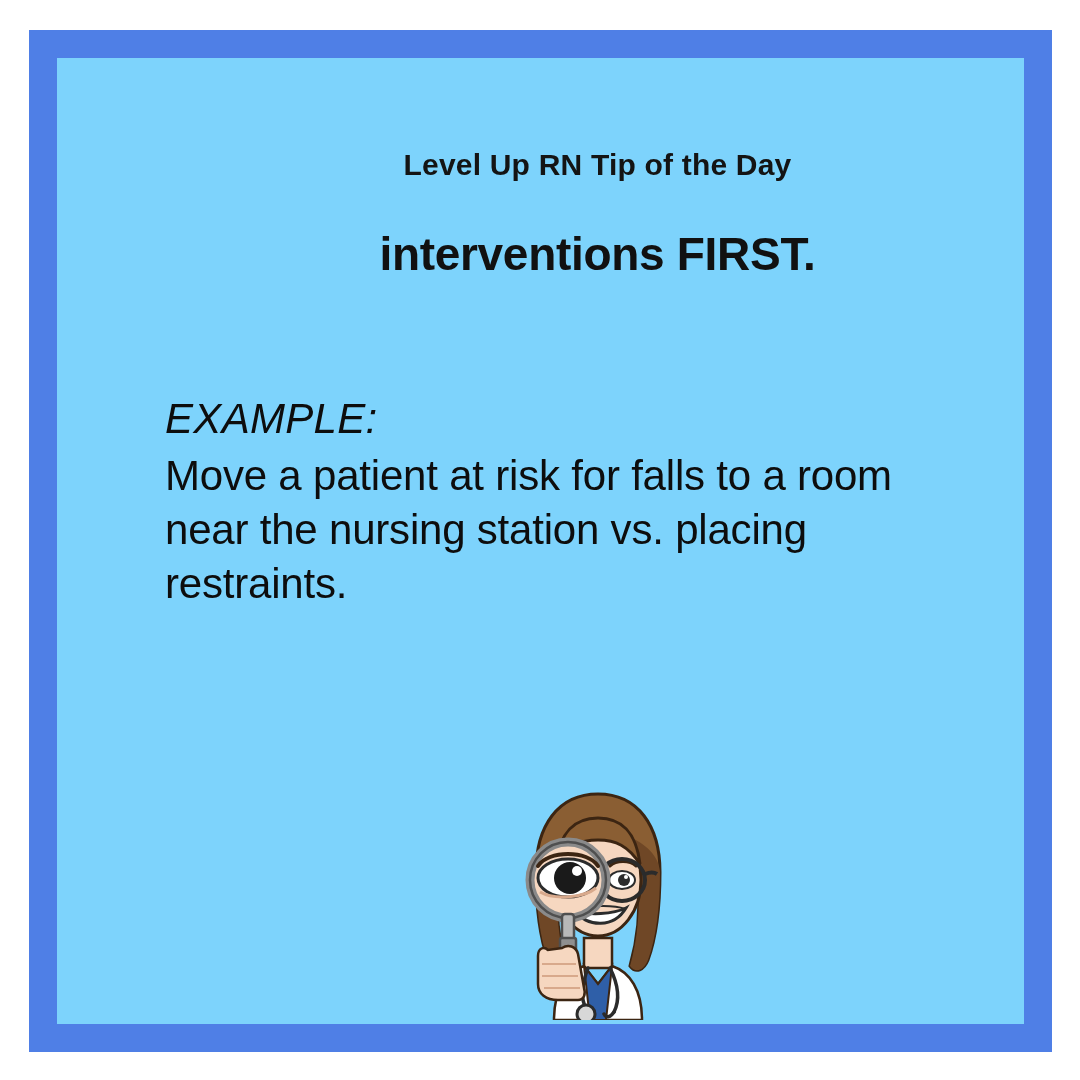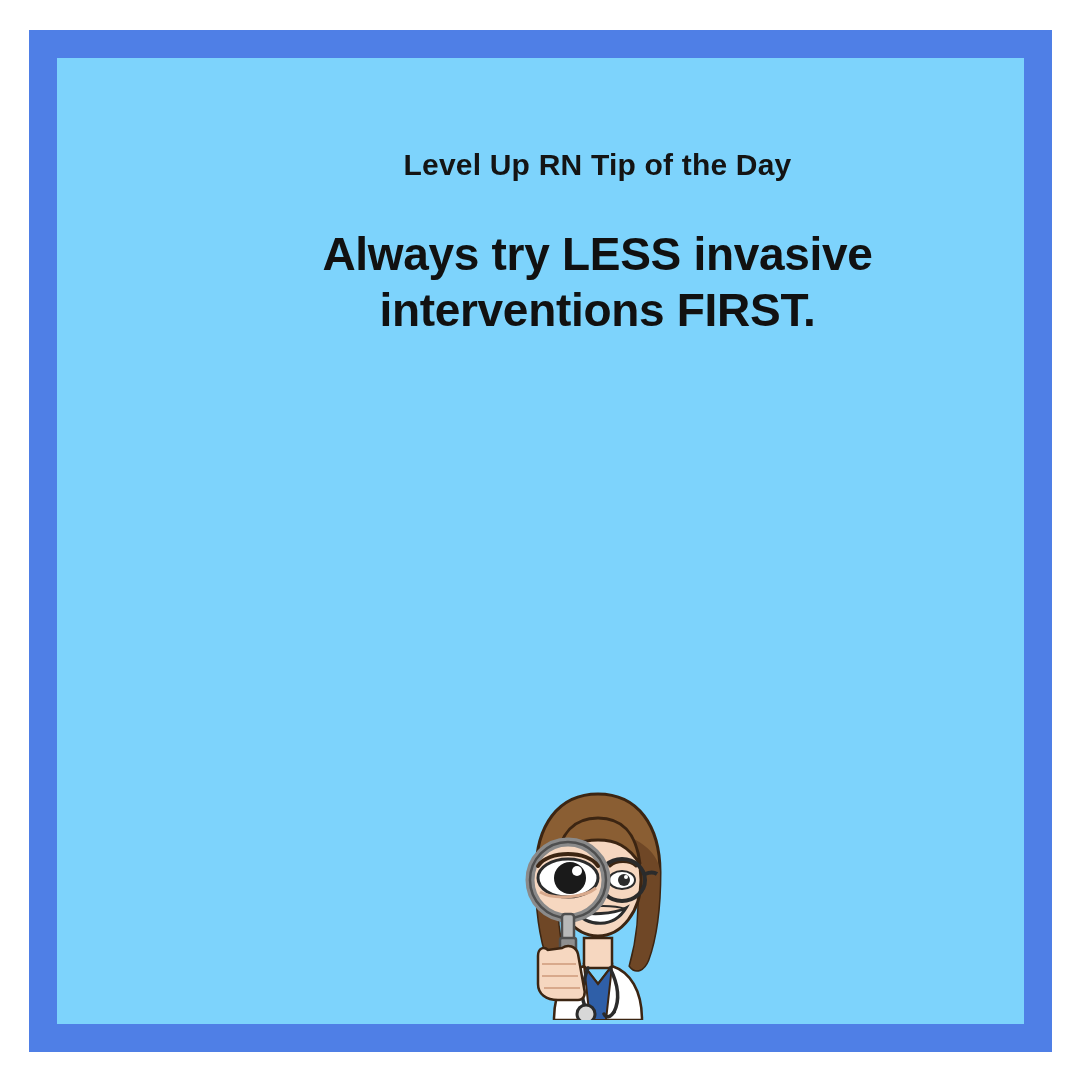--- a/index.html
+++ b/index.html
@@ -114,24 +114,31 @@
 
 <div id="card">
 
   <div id="frame">
 
     <div id="content">
 
       <div id="tip-header">Level Up RN Tip of the Day</div>
 
       <div id="headline">
-        <span class="hl-line">Always try LESS invasive</span>
         <span class="hl-line">interventions FIRST.</span>
       </div>
 
+      <div id="body-block">
+        <span id="example-label">EXAMPLE:</span>
+        <span id="example-body">
+          <span class="bd-line">Move a patient at risk for falls to a room</span>
+          <span class="bd-line">near the nursing station vs. placing</span>
+          <span class="bd-line">restraints.</span>
+        </span>
+      </div>
 
       <div id="avatar">
         <svg viewBox="0 0 168 232" xmlns="http://www.w3.org/2000/svg">
 
           <g>
             <path d="M84 6 C44 6 22 38 22 84 C22 120 26 150 34 172
                      C38 182 46 186 52 178 C44 150 42 120 44 96
                      C46 58 60 34 84 34 C108 34 122 58 124 96
                      C126 120 124 150 116 178 C122 186 130 182 134 172
                      C142 150 146 120 146 84 C146 38 124 6 84 6 Z" fill="#8A5E33" stroke="#3C2512" stroke-width="3"></path>

